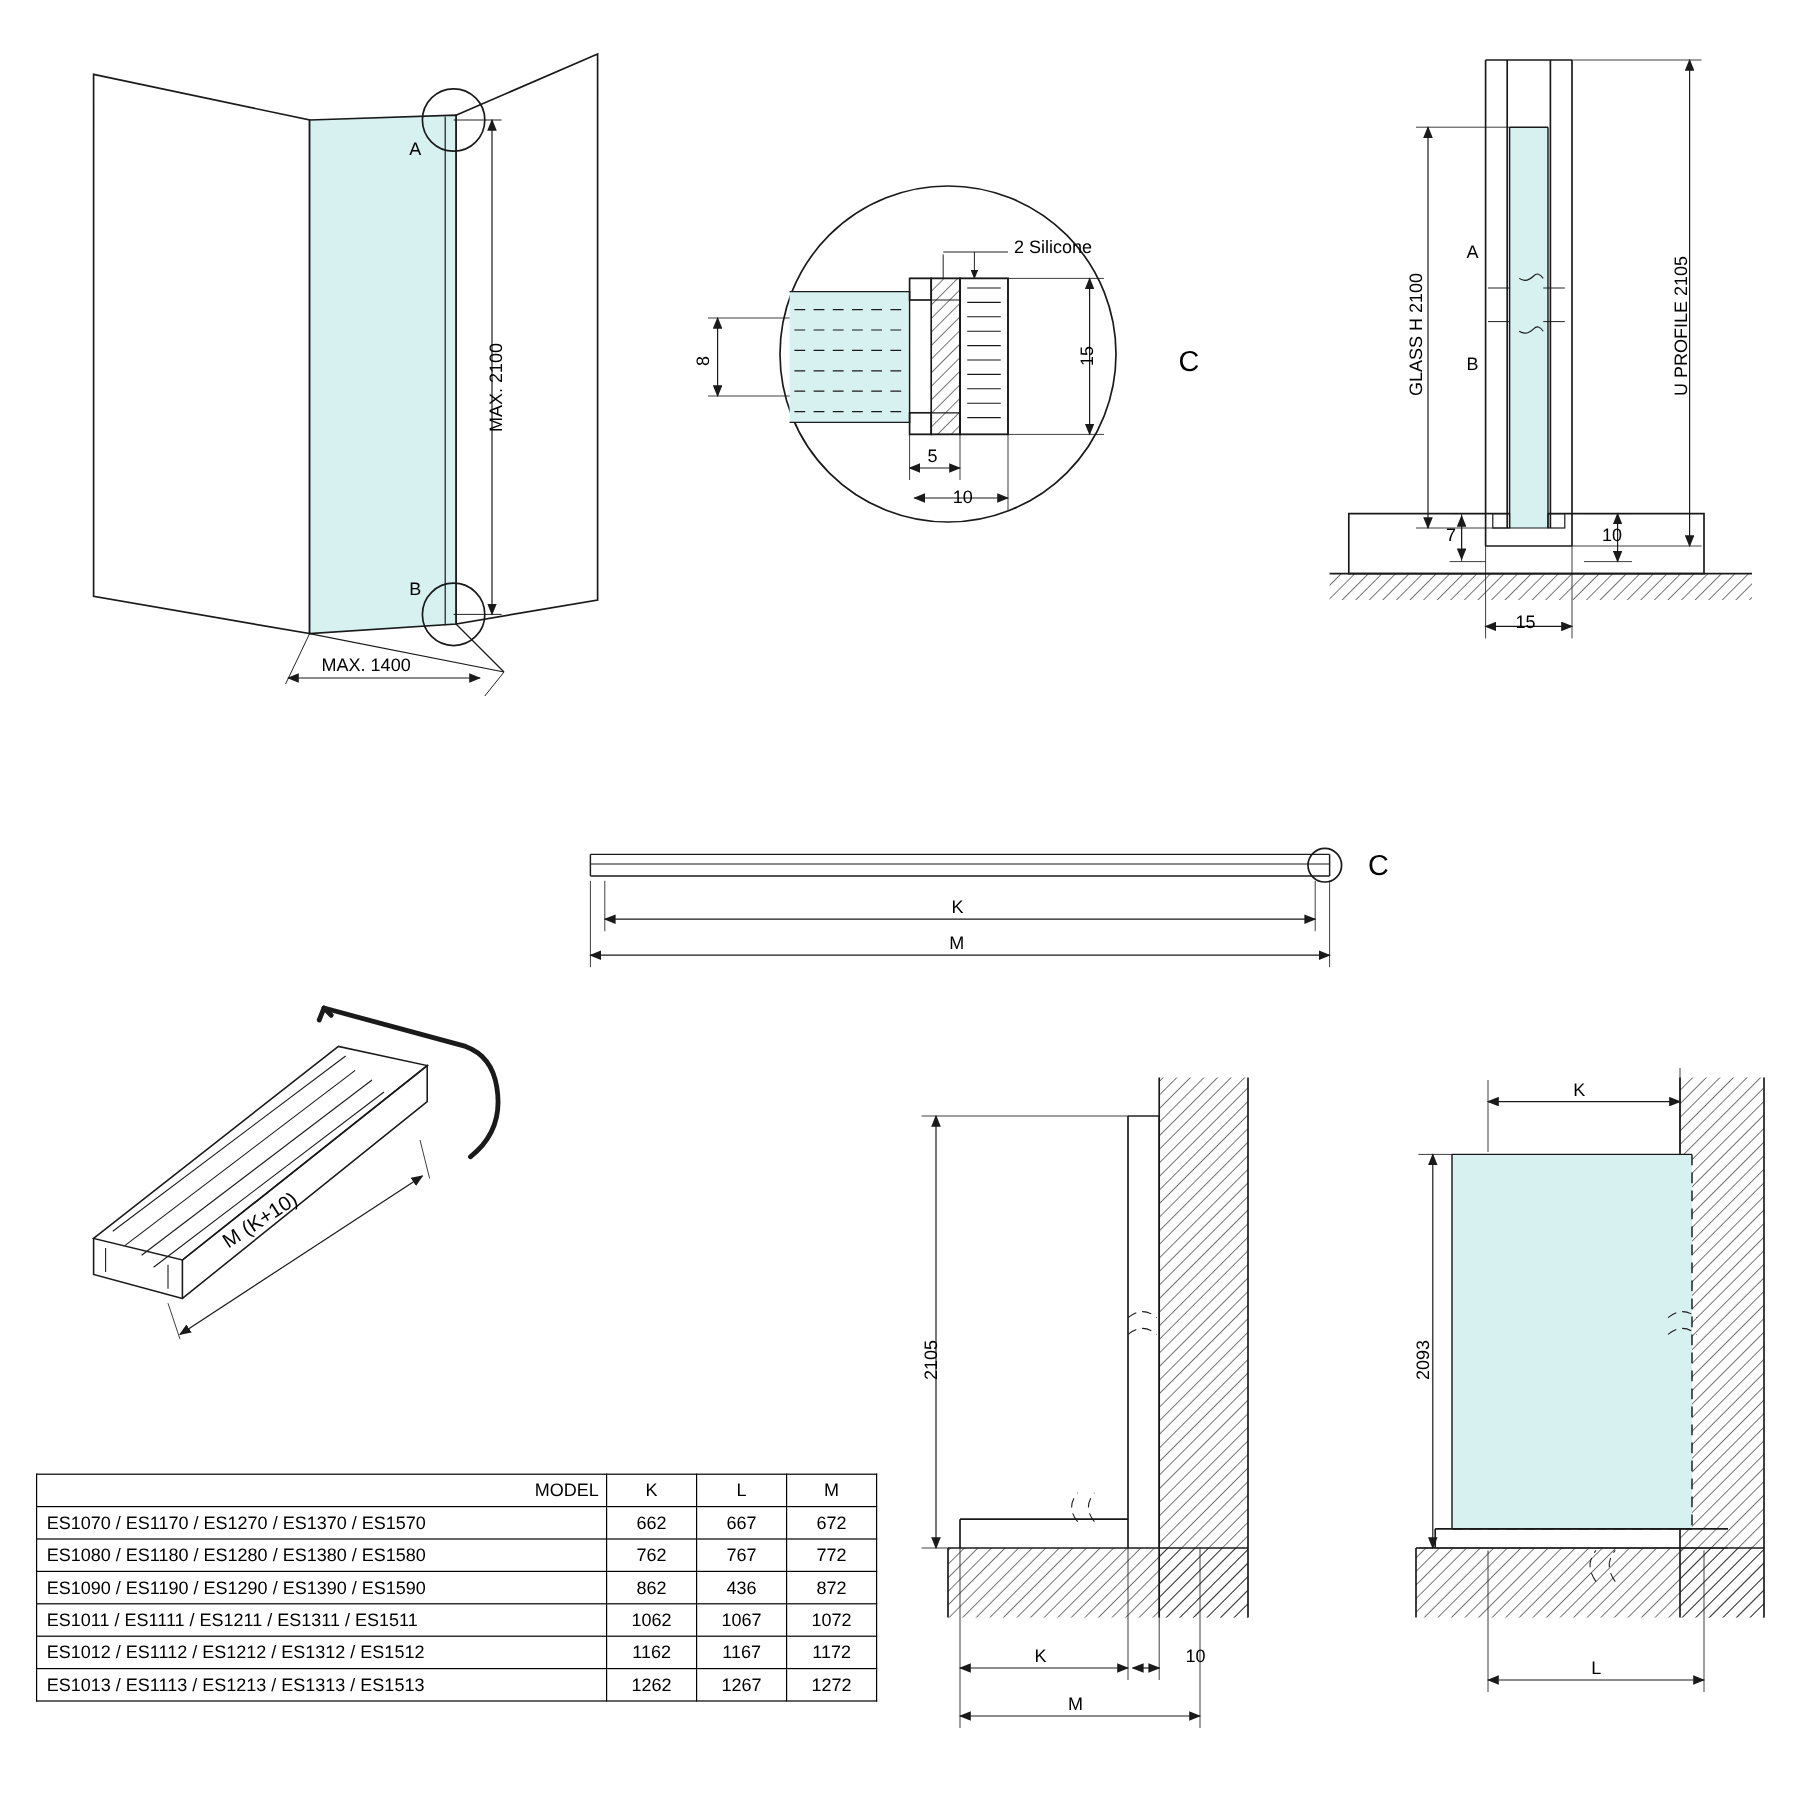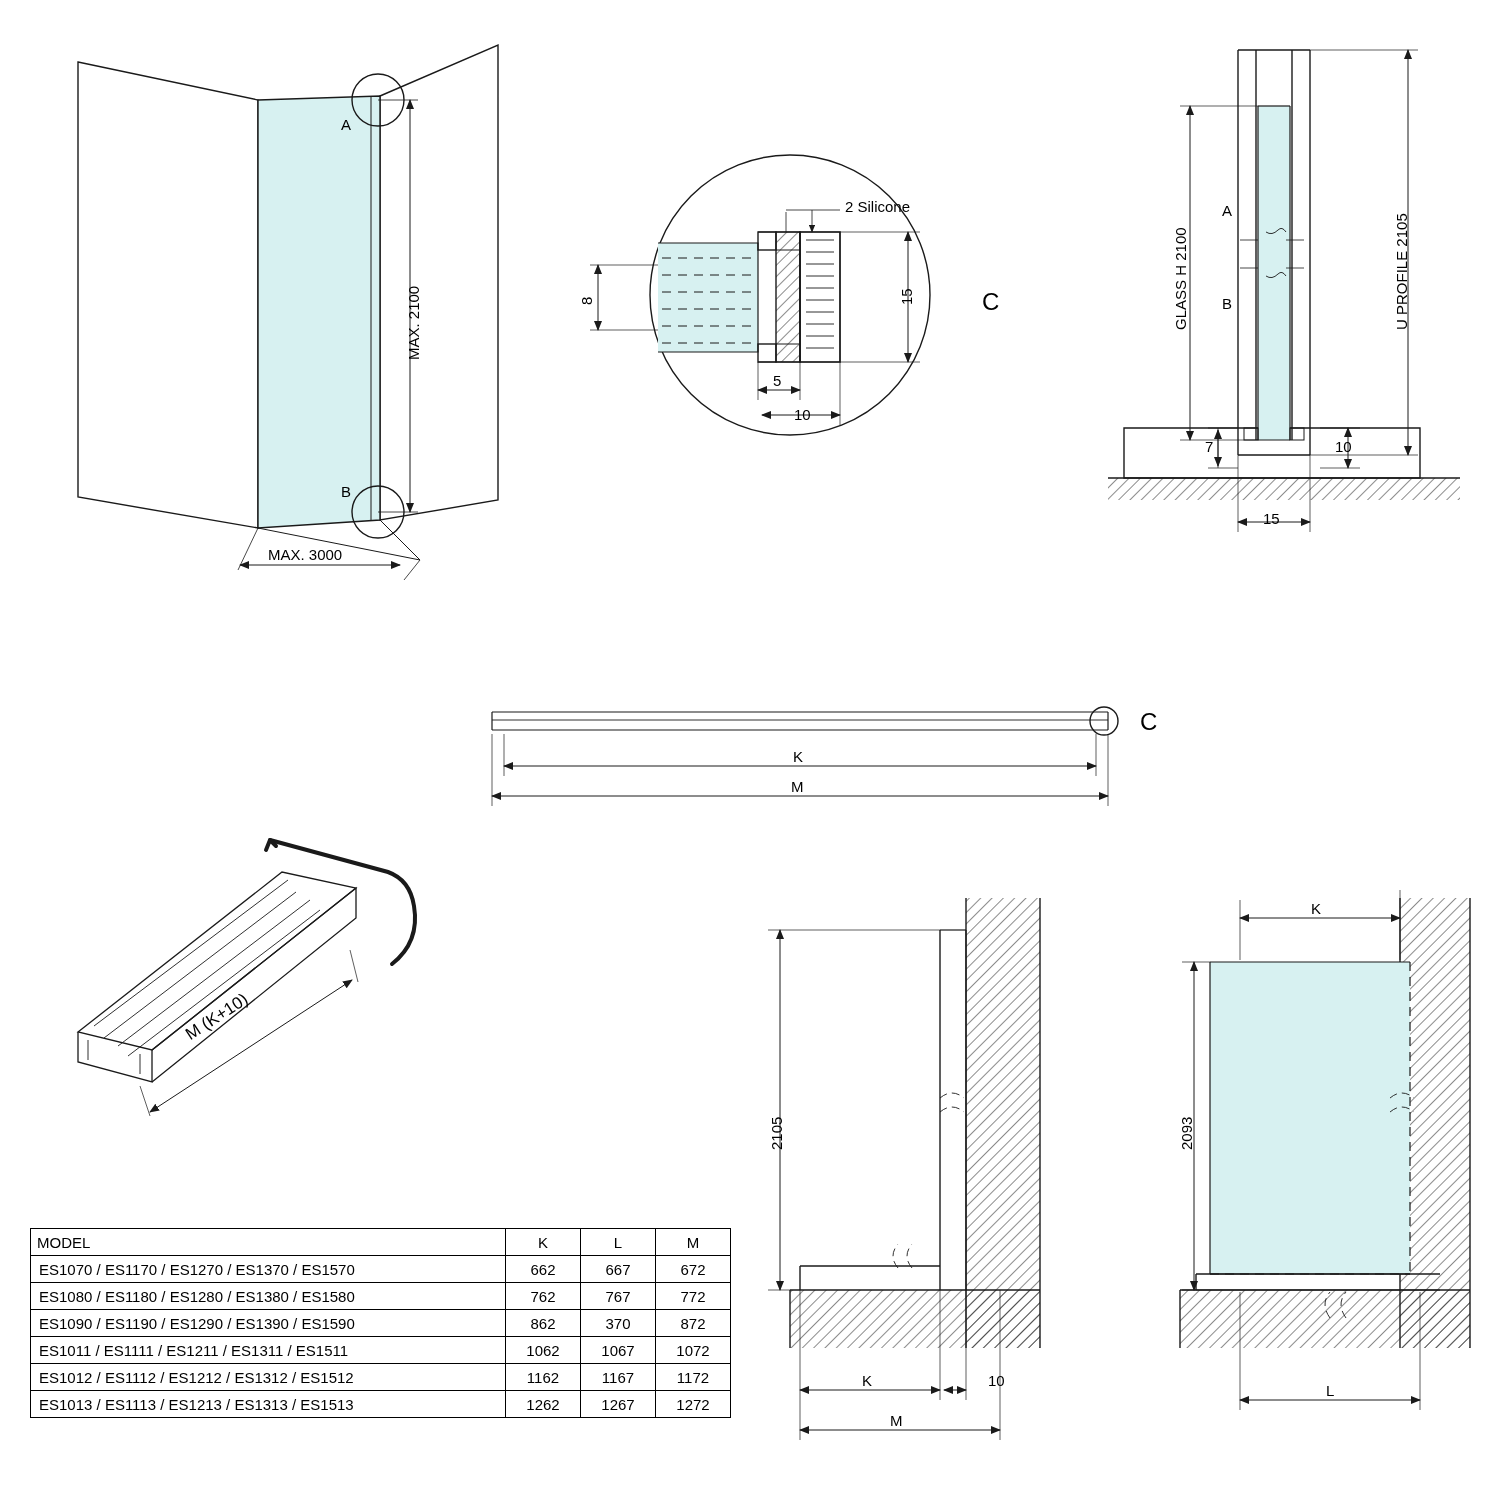--- a/index.html
+++ b/index.html
@@ -6,21 +6,21 @@
   body{width:1500px;height:1500px;position:relative;font-family:"Liberation Sans",sans-serif;color:#000;}
   .stage{position:absolute;left:0;top:0;width:1500px;height:1500px;}
   svg{position:absolute;left:0;top:0;}
   .lbl{position:absolute;font-size:15px;color:#000;white-space:nowrap;}
   .lbl.big{font-size:17px;}
   .rot90{transform:rotate(-90deg);transform-origin:left top;}
   
   .modeltable{position:absolute;left:30px;top:1228px;border-collapse:collapse;font-size:15px;}
   .modeltable td,.modeltable th{border:1px solid #000;padding:2px 6px;font-weight:normal;text-align:center;height:22px;}
   .modeltable td.model{text-align:left;width:460px;padding-left:8px;margin-top:20px;}
-  .modeltable th.model{text-align:left;width:460px;}
+  .modeltable th.model{text-align:right;width:460px;}
   .modeltable td.num{width:62px;}
   .modeltable th.num{width:62px;}
 </style>
 </head>
 <body>
 
 <div class="stage">
 
 <svg width="1500" height="1500" viewBox="0 0 1500 1500">
   <defs>
@@ -283,21 +283,21 @@
     <path d="M1420,1292 L1420,1410" stroke-width="0.7"></path>
     <path d="M1240,1400 L1420,1400" stroke-width="1" marker-start="url(#arrB)" marker-end="url(#arrA)"></path>
   </g>
 
   </g>
 </svg>
 
 <div class="lbl" style="left:341px;top:116px;">A</div>
 <div class="lbl" style="left:341px;top:483px;">B</div>
 <div class="lbl rot90" style="left:405px;top:360px;">MAX. 2100</div>
-<div class="lbl" style="left:268px;top:546px;">MAX. 3000</div>
+<div class="lbl" style="left:268px;top:546px;">MAX. 1400</div>
 
 <div class="lbl" style="left:845px;top:198px;text-align:right;">2 Silicone</div>
 <div class="lbl rot90" style="left:578px;top:305px;">8</div>
 <div class="lbl rot90" style="left:898px;top:305px;">15</div>
 <div class="lbl" style="left:773px;top:372px;">5</div>
 <div class="lbl" style="left:794px;top:406px;">10</div>
 <div class="lbl big" style="left:982px;top:288px;font-size:24px;">C</div>
 
 <div class="lbl rot90" style="left:1172px;top:330px;">GLASS H 2100</div>
 <div class="lbl rot90" style="left:1393px;top:330px;">U PROFILE 2105</div>
@@ -340,21 +340,21 @@
     </tr>
     <tr>
       <td class="model">ES1080 / ES1180 / ES1280 / ES1380 / ES1580</td>
       <td class="num">762</td>
       <td class="num">767</td>
       <td class="num">772</td>
     </tr>
     <tr>
       <td class="model">ES1090 / ES1190 / ES1290 / ES1390 / ES1590</td>
       <td class="num">862</td>
-      <td class="num">370</td>
+      <td class="num">436</td>
       <td class="num">872</td>
     </tr>
     <tr>
       <td class="model">ES1011 / ES1111 / ES1211 / ES1311 / ES1511</td>
       <td class="num">1062</td>
       <td class="num">1067</td>
       <td class="num">1072</td>
     </tr>
     <tr>
       <td class="model">ES1012 / ES1112 / ES1212 / ES1312 / ES1512</td>

